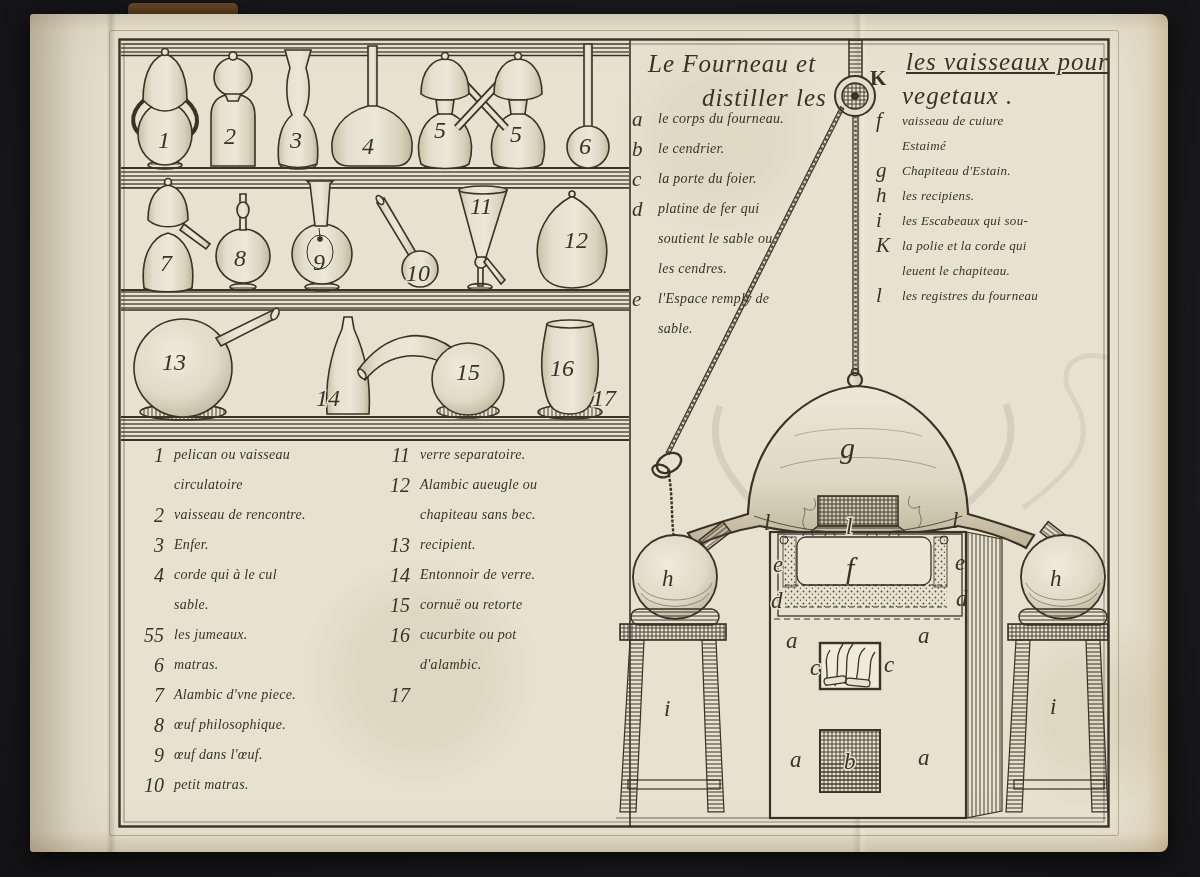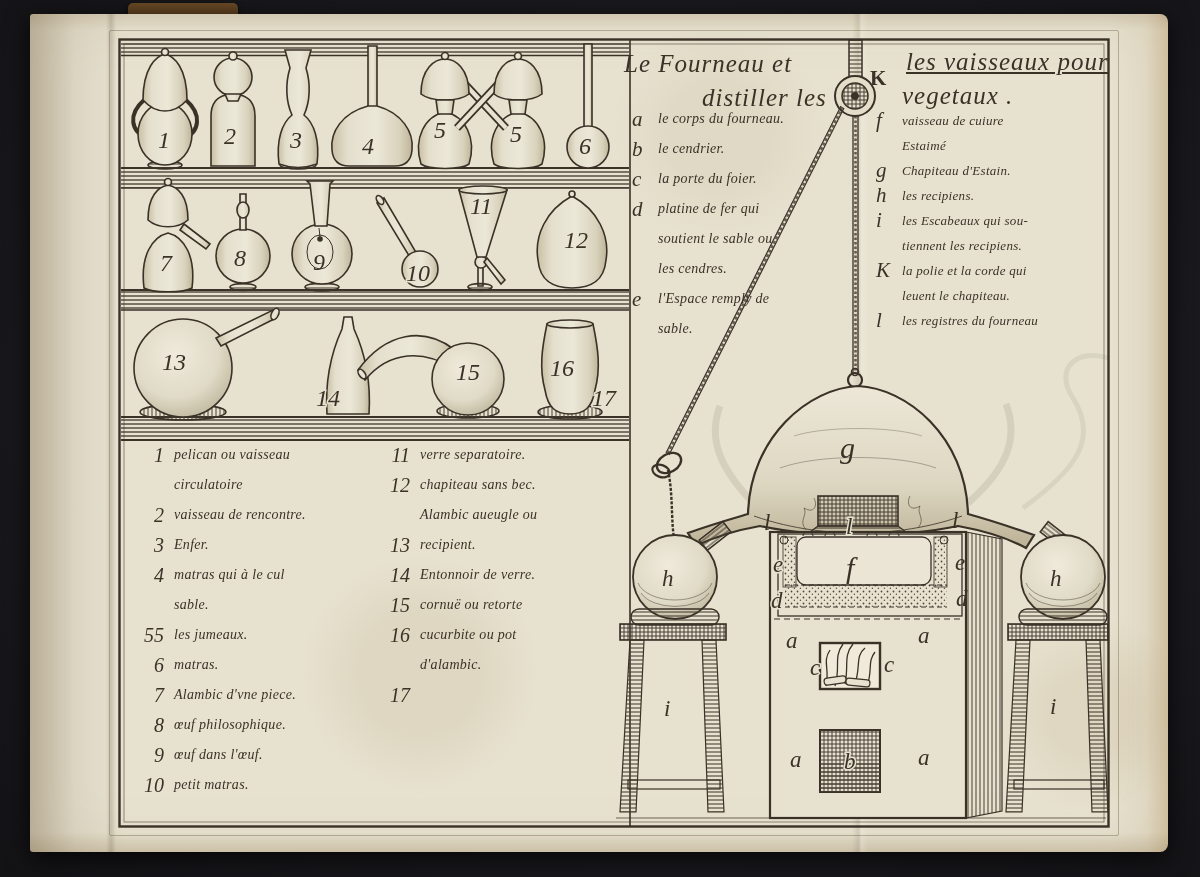--- a/index.html
+++ b/index.html
@@ -332,21 +332,21 @@
           <text class="flabel halo" x="692" y="637">c</text>
           <text class="flabel" x="766" y="634">c</text>
           <text class="flabel halo" x="726" y="731">b</text>
           <text class="flabel" x="544" y="548">h</text>
           <text class="flabel" x="932" y="548">h</text>
           <text class="flabel" x="546" y="678">i</text>
           <text class="flabel" x="932" y="676">i</text>
         </g>
       </svg>
 
-      <div class="txt title" style="left:506px;top:12px;">Le Fourneau et</div>
+      <div class="txt title" style="left:530px;top:12px;">Le Fourneau et</div>
       <div class="txt title" style="left:788px;top:10px;text-decoration:underline;">les vaisseaux pour</div>
       <div class="txt title" style="left:584px;top:46px;">distiller les</div>
       <div class="txt title" style="left:784px;top:44px;">vegetaux .</div>
       <div class="txt kmark" style="left:752px;top:28px;">K</div>
 
       <div class="leg letters letters-left">
           <div class="leg-row">
             <span class="leg-key">a</span>
             <span class="leg-text">
               <div>le corps du fourneau.</div>
@@ -397,21 +397,20 @@
           <div class="leg-row">
             <span class="leg-key">h</span>
             <span class="leg-text">
               <div>les recipiens.</div>
             </span>
           </div>
           <div class="leg-row">
             <span class="leg-key">i</span>
             <span class="leg-text">
               <div>les Escabeaux qui sou-</div>
-              <div>tiennent les recipiens.</div>
             </span>
           </div>
           <div class="leg-row">
             <span class="leg-key">K</span>
             <span class="leg-text">
               <div>la polie et la corde qui</div>
               <div>leuent le chapiteau.</div>
             </span>
           </div>
           <div class="leg-row">
@@ -438,21 +437,21 @@
           </div>
           <div class="leg-row">
             <span class="leg-key">3</span>
             <span class="leg-text">
               <div>Enfer.</div>
             </span>
           </div>
           <div class="leg-row">
             <span class="leg-key">4</span>
             <span class="leg-text">
-              <div>matras qui à le cul</div>
+              <div>corde qui à le cul</div>
               <div>sable.</div>
             </span>
           </div>
           <div class="leg-row">
             <span class="leg-key">55</span>
             <span class="leg-text">
               <div>les jumeaux.</div>
             </span>
           </div>
           <div class="leg-row">
@@ -489,22 +488,22 @@
       <div class="leg numbers numbers-col2">
           <div class="leg-row">
             <span class="leg-key">11</span>
             <span class="leg-text">
               <div>verre separatoire.</div>
             </span>
           </div>
           <div class="leg-row">
             <span class="leg-key">12</span>
             <span class="leg-text">
+              <div>Alambic aueugle ou</div>
               <div>chapiteau sans bec.</div>
-              <div>Alambic aueugle ou</div>
             </span>
           </div>
           <div class="leg-row">
             <span class="leg-key">13</span>
             <span class="leg-text">
               <div>recipient.</div>
             </span>
           </div>
           <div class="leg-row">
             <span class="leg-key">14</span>

